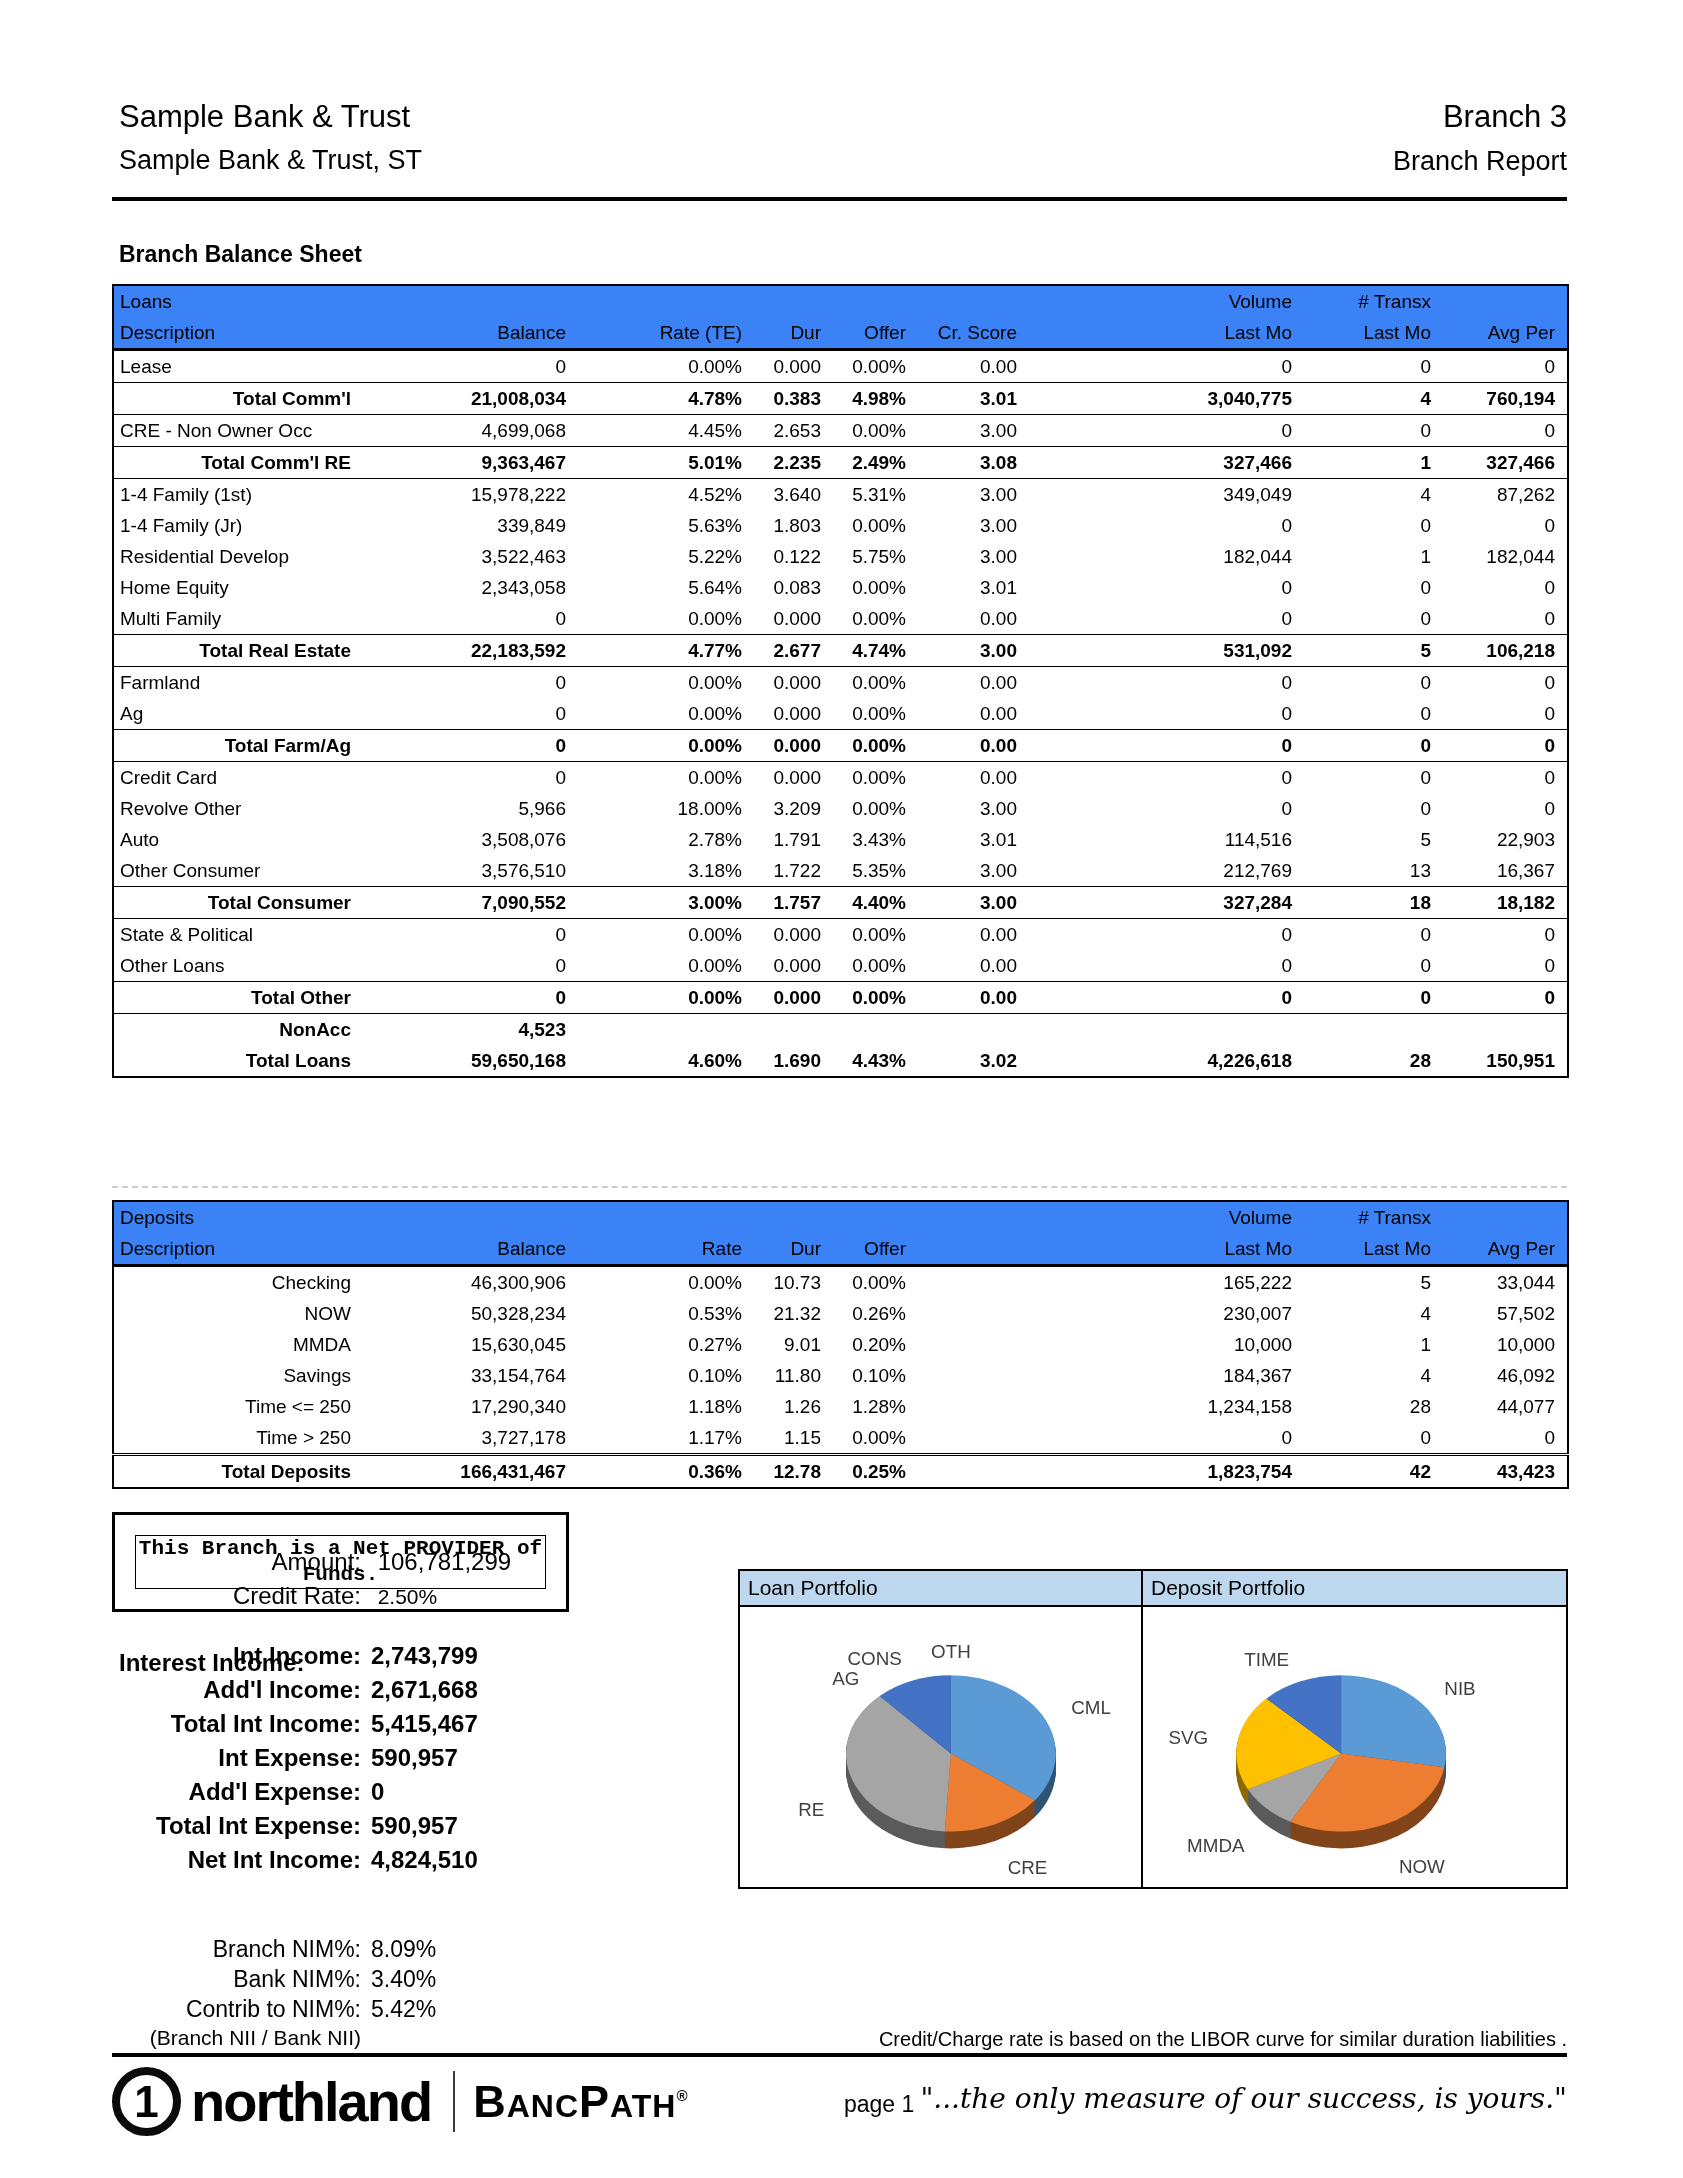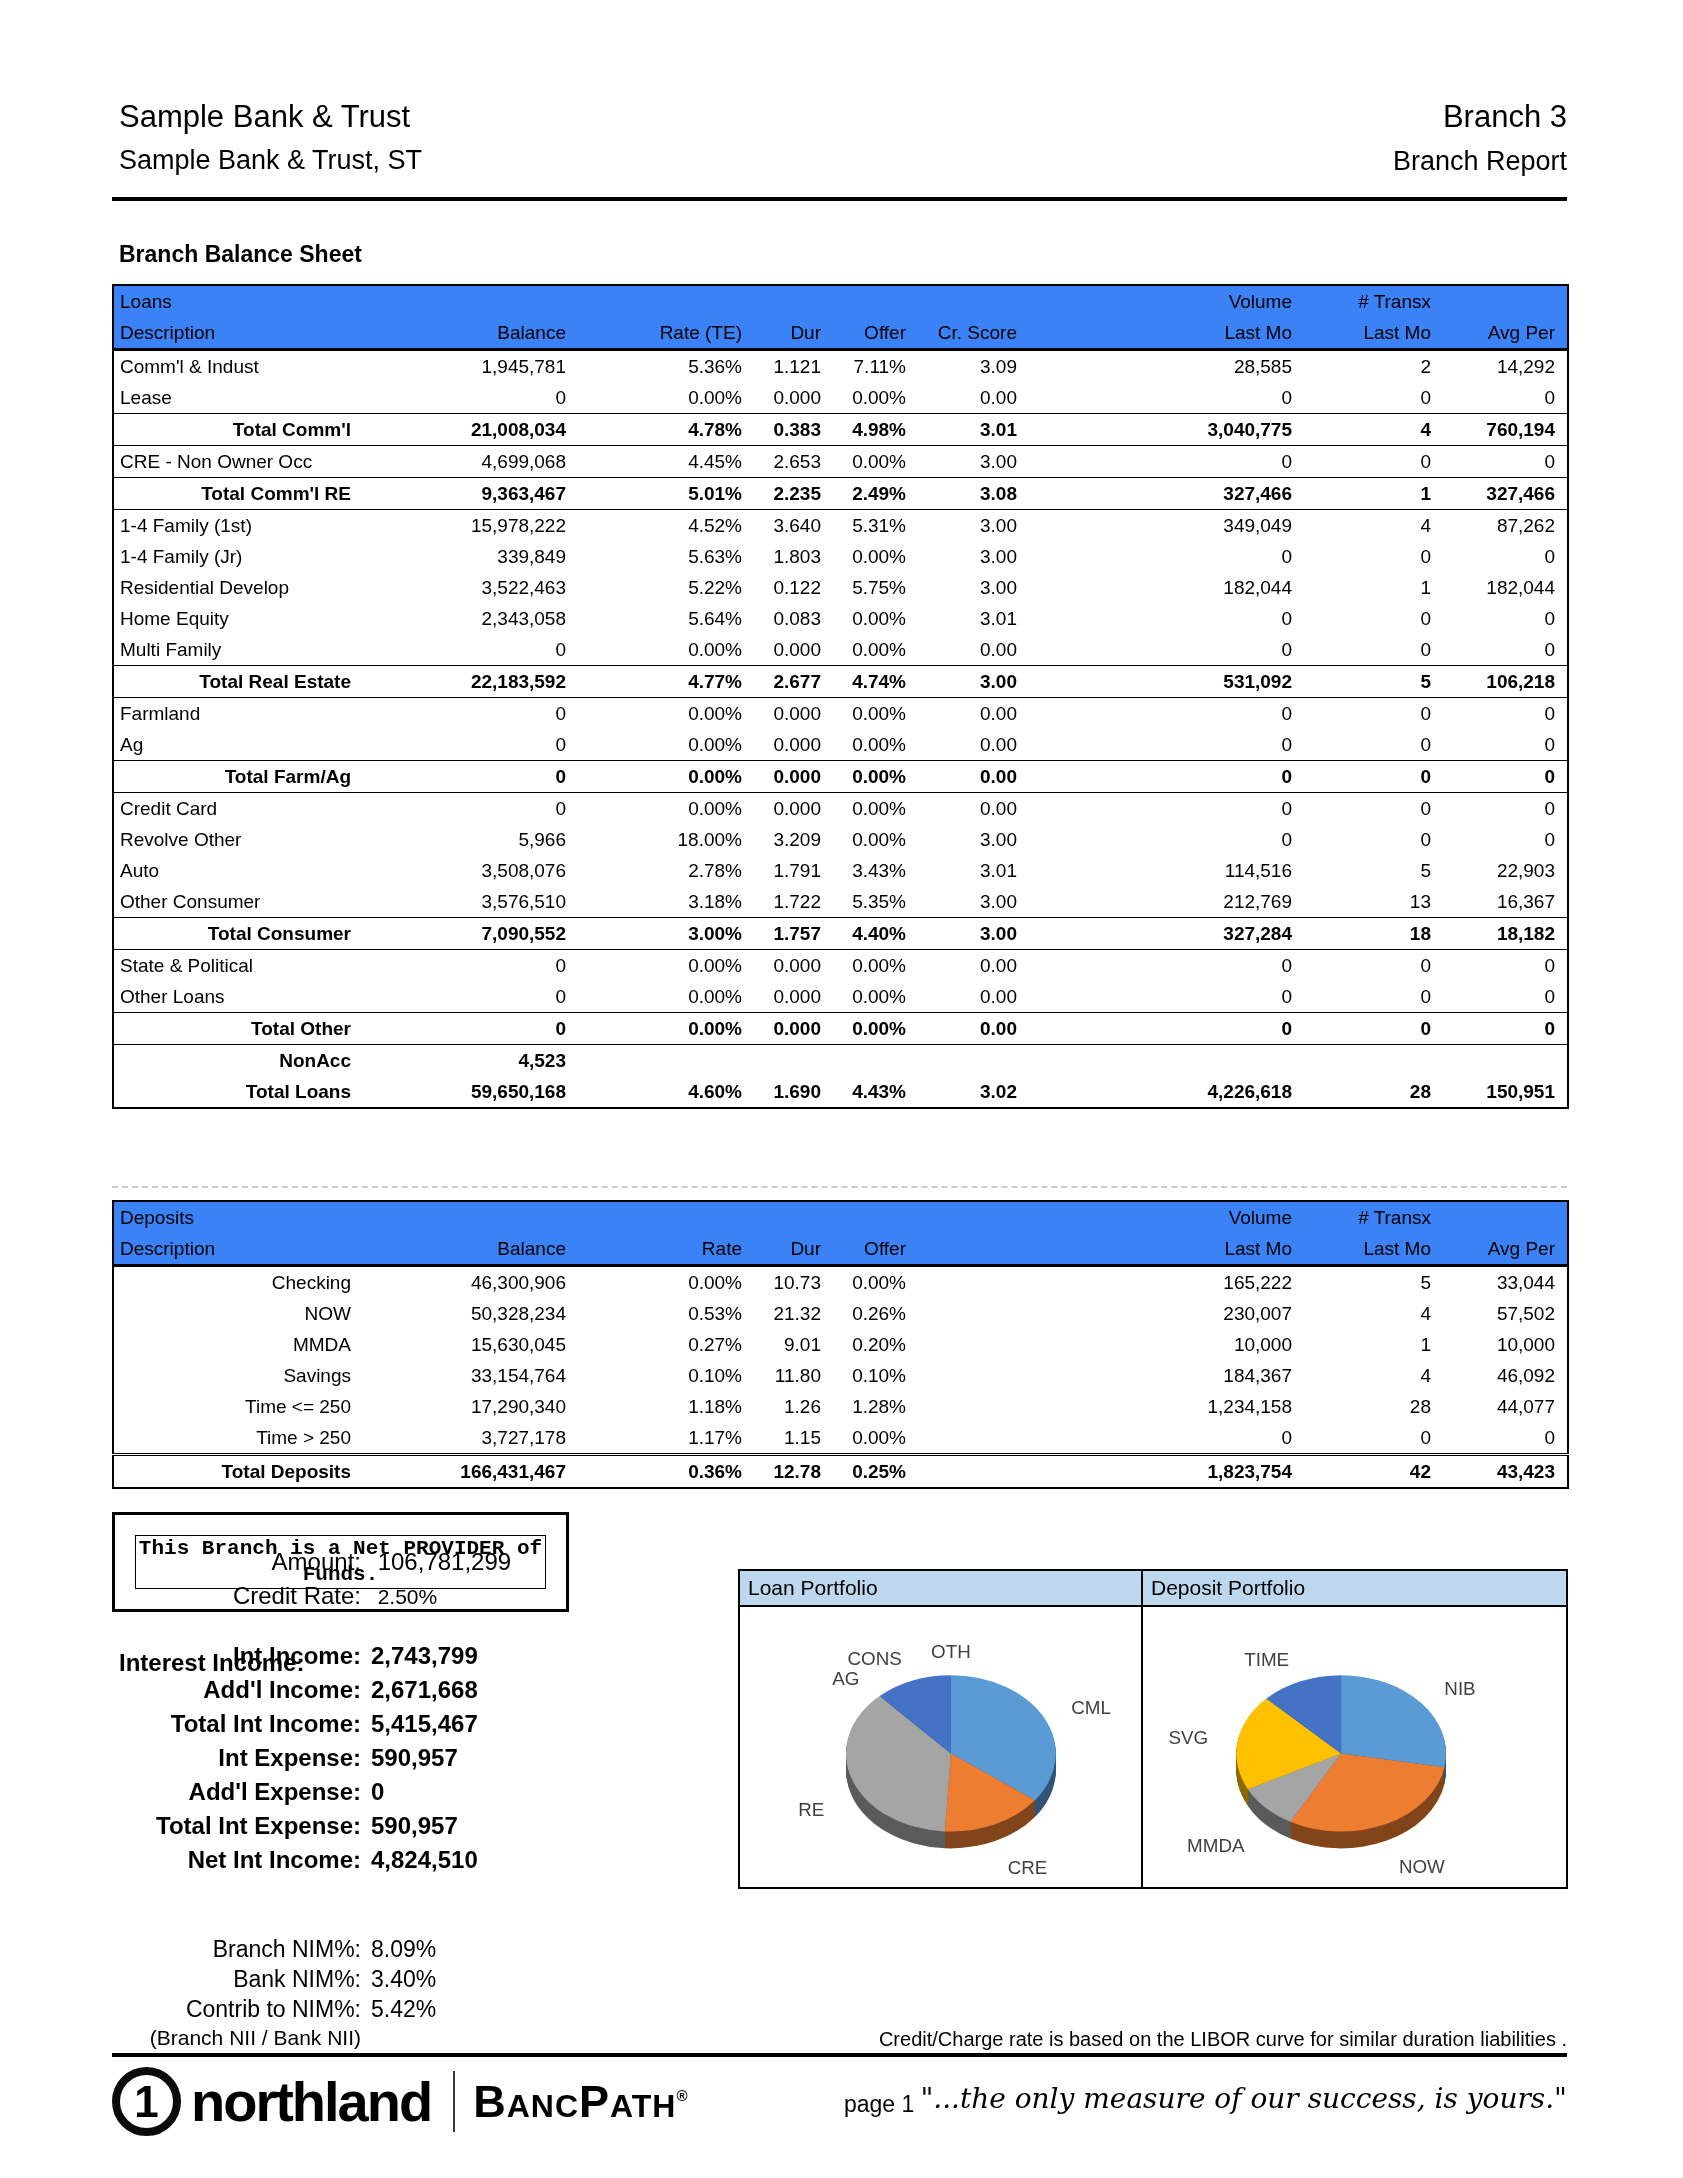--- a/index.html
+++ b/index.html
@@ -109,31 +109,20 @@
         <th class="ar">Rate (TE)</th>
         <th class="ar">Dur</th>
         <th class="ar">Offer</th>
         <th class="ar">Cr. Score</th>
         <th class="ar">Last Mo</th>
         <th class="ar">Last Mo</th>
         <th class="ar">Avg Per</th>
       </tr>
   </thead>
   <tbody id="loans-body">
-      <tr class="row-item">
-        <td class="al">Comm'l &amp; Indust</td>
-        <td class="ar">1,945,781</td>
-        <td class="ar">5.36%</td>
-        <td class="ar">1.121</td>
-        <td class="ar">7.11%</td>
-        <td class="ar">3.09</td>
-        <td class="ar">28,585</td>
-        <td class="ar">2</td>
-        <td class="ar">14,292</td>
-      </tr>
       <tr class="row-item">
         <td class="al">Lease</td>
         <td class="ar">0</td>
         <td class="ar">0.00%</td>
         <td class="ar">0.000</td>
         <td class="ar">0.00%</td>
         <td class="ar">0.00</td>
         <td class="ar">0</td>
         <td class="ar">0</td>
         <td class="ar">0</td>

